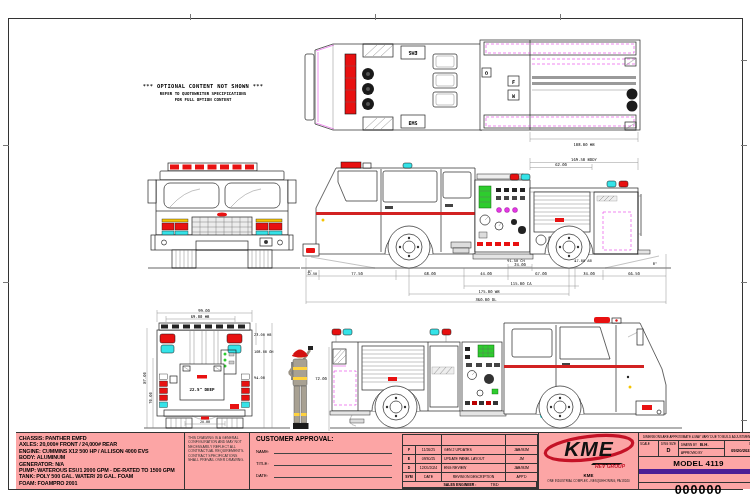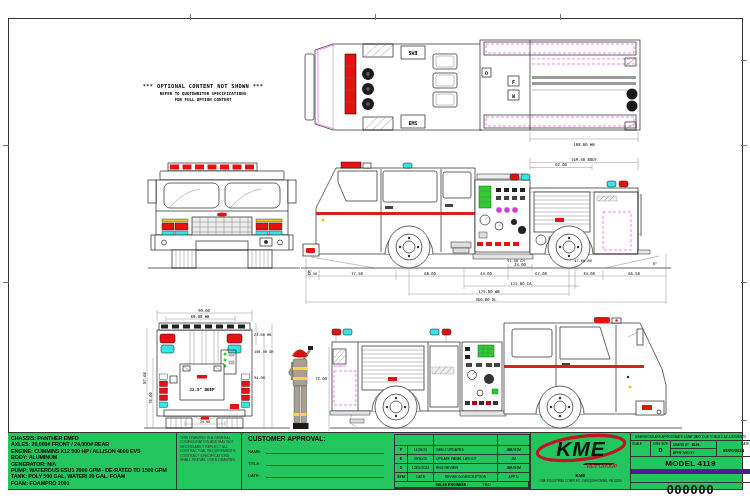--- a/index.html
+++ b/index.html
@@ -17,21 +17,21 @@
   .mag{stroke:#e637e6;stroke-width:.55;fill:none;}
   .magd{stroke:#e637e6;stroke-width:.6;fill:none;stroke-dasharray:3 2;}
   text{font-family:"DejaVu Sans Mono",monospace;fill:#000;}
   .dimt{font-size:3.9px;text-anchor:middle;}
   .dimts{font-size:3.6px;text-anchor:start;}
   .lblt{font-size:5px;text-anchor:middle;font-weight:bold;}
   .note1{font-size:5.4px;font-weight:bold;text-anchor:middle;letter-spacing:.3px;}
   .note2{font-size:4.1px;font-weight:bold;text-anchor:middle;}
 
   
-  .strip{position:absolute;left:8px;top:432px;width:734px;height:56px;border-top:1px solid #333;background:#22c55e;text-decoration:underline;}
+  .strip{position:absolute;left:16px;top:432px;width:734px;height:56px;border-top:1px solid #333;background:#fca5a5;text-decoration:underline;}
   .specs{position:absolute;left:3px;top:2px;width:166px;font-weight:bold;font-size:5.4px;line-height:6.4px;letter-spacing:-0.1px;}
   .disc{position:absolute;left:168px;top:0;width:66px;height:56px;border-left:1px solid #333;border-right:1px solid #333;
         box-sizing:border-box;padding:3px 3px;font-size:3.5px;line-height:4.4px;color:#333;}
   .appr{position:absolute;left:236px;top:0;width:150px;height:56px;box-sizing:border-box;padding:2px 4px;}
   .appr-title{font-weight:bold;font-size:6.6px;margin-bottom:3px;}
   .appr-row{display:flex;align-items:flex-end;font-size:4.2px;margin-top:7px;}
   .appr-row .lab{width:18px;}
   .appr-row .line{flex:1;border-bottom:.7px solid #444;height:4px;margin-right:6px;}
   .revs{position:absolute;left:386px;top:1px;width:136px;height:55px;border:1px solid #333;box-sizing:border-box;
         display:grid;grid-template-columns:13px 26px 64px 1fr;grid-template-rows:11px 9px 9px 9px 9px 1fr;}

